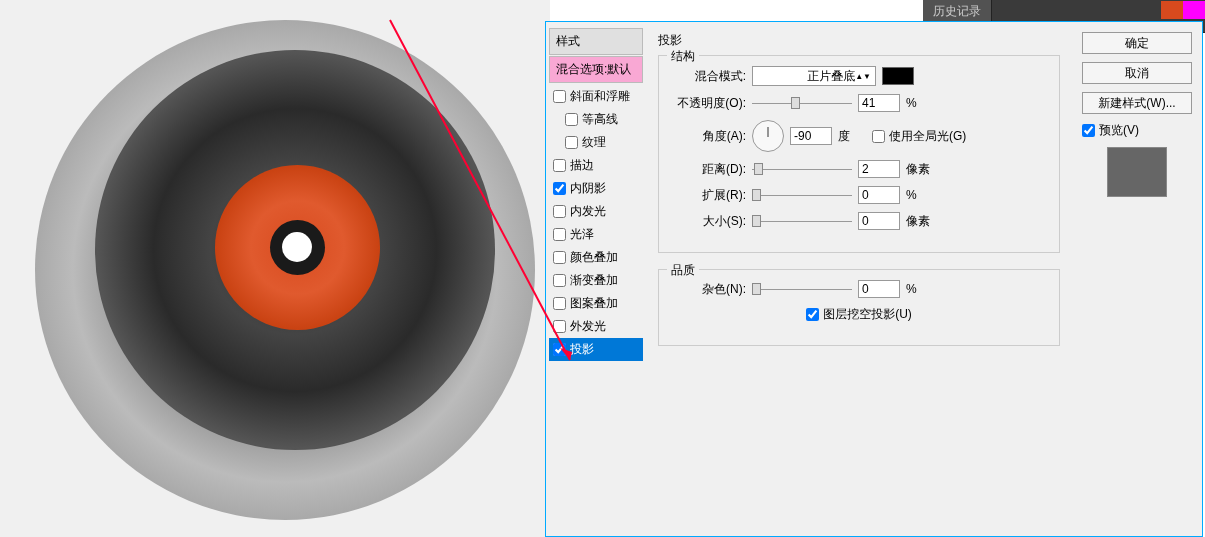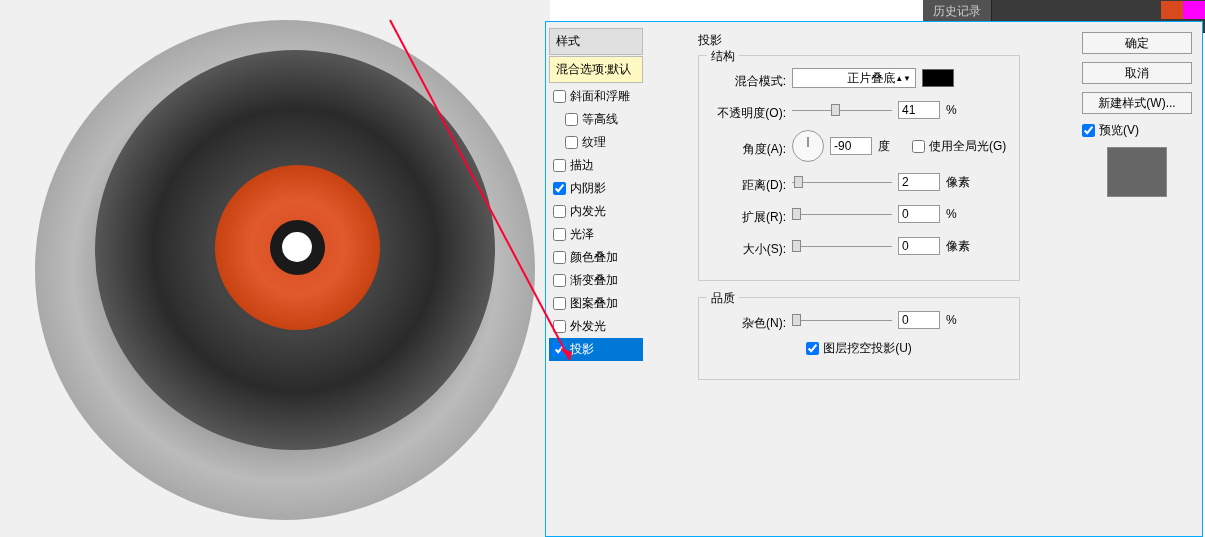--- a/index.html
+++ b/index.html
@@ -25,38 +25,38 @@
 
 
 .arrow { position: absolute; left: 360px; top: 10px; pointer-events: none; z-index: 5; }
 
 
 .dialog { position: absolute; left: 545px; top: 21px; width: 658px; height: 516px; background: #f0f0f0; border: 1px solid #00aaff; }
 .titlebar { height: 28px; background: #00aaff; display: flex; align-items: center; position: relative; }
 .titlebar-title { position: absolute; left: 50%; transform: translateX(-50%); color: #fff; }
 .close-btn { position: absolute; right: 0; top: 0; width: 44px; height: 28px; background: #c75050; color: #fff; display: flex; align-items: center; justify-content: center; cursor: pointer; font-size:14px;}
 
-.dialog-body { display: flex; height: 488px; gap: 40px; }
+.dialog-body { display: flex; height: 488px; }
 
 
 .styles-list { width: 100px; padding: 6px 3px; }
 .style-header { padding: 4px 6px; background: #e0e0e0; border: 1px solid #bbb; margin-bottom:1px;}
-.style-subheader { padding: 4px 6px; background: #fef9c3; border: 1px solid #bbb; margin-bottom:2px;}
+.style-subheader { padding: 4px 6px; background: #f9a8d4; border: 1px solid #bbb; margin-bottom:2px;}
 .style-item { display: flex; align-items: center; padding: 3px 4px; gap: 4px; cursor: pointer; }
 .style-item.indent { padding-left: 16px; }
 .style-item.selected { background: #0078d7; color: #fff; }
 .style-item input[type="checkbox"] { width: 13px; height: 13px; }
 
 
 .settings { flex: 1; padding: 10px 12px; }
 .section-title { margin-bottom: 6px; }
 .fieldset { border: 1px solid #ccc; padding: 10px 12px 14px; margin-bottom: 16px; position: relative; }
 .fieldset-legend { position: absolute; top: -8px; left: 8px; background: #f0f0f0; padding: 0 4px; }
 .row { display: flex; align-items: center; margin-bottom: 8px; gap: 6px; }
-.row-label { width: 75px; text-align: right; margin-top: 7px; }
+.row-label { width: 75px; text-align: right; }
 .select-box { width: 124px; height: 20px; border: 1px solid #999; background: #fff; display: flex; align-items: center; justify-content: flex-end; padding: 0 4px; }
 .select-arrow { font-size: 8px; }
 .color-swatch { width: 32px; height: 18px; background: #000; border: 1px solid #666; }
 .slider { width: 100px; height: 14px; position: relative; display:flex; align-items:center;}
 .slider-track { width: 100%; height: 1px; background: #999; }
 .slider-thumb { position: absolute; width: 9px; height: 12px; background: #ddd; border: 1px solid #888; top: 1px; }
 .num-input { width: 42px; height: 18px; border: 1px solid #999; padding: 0 3px; background:#fff;}
 .unit { width: 28px; }
 .angle-dial { width: 32px; height: 32px; border: 1px solid #999; border-radius: 50%; background: #f8f8f8; position: relative; }
 .angle-line { position: absolute; left: 50%; top: 6px; width: 1px; height: 10px; background: #333; transform-origin: bottom; transform: translateX(-50%) rotate(0deg); }

